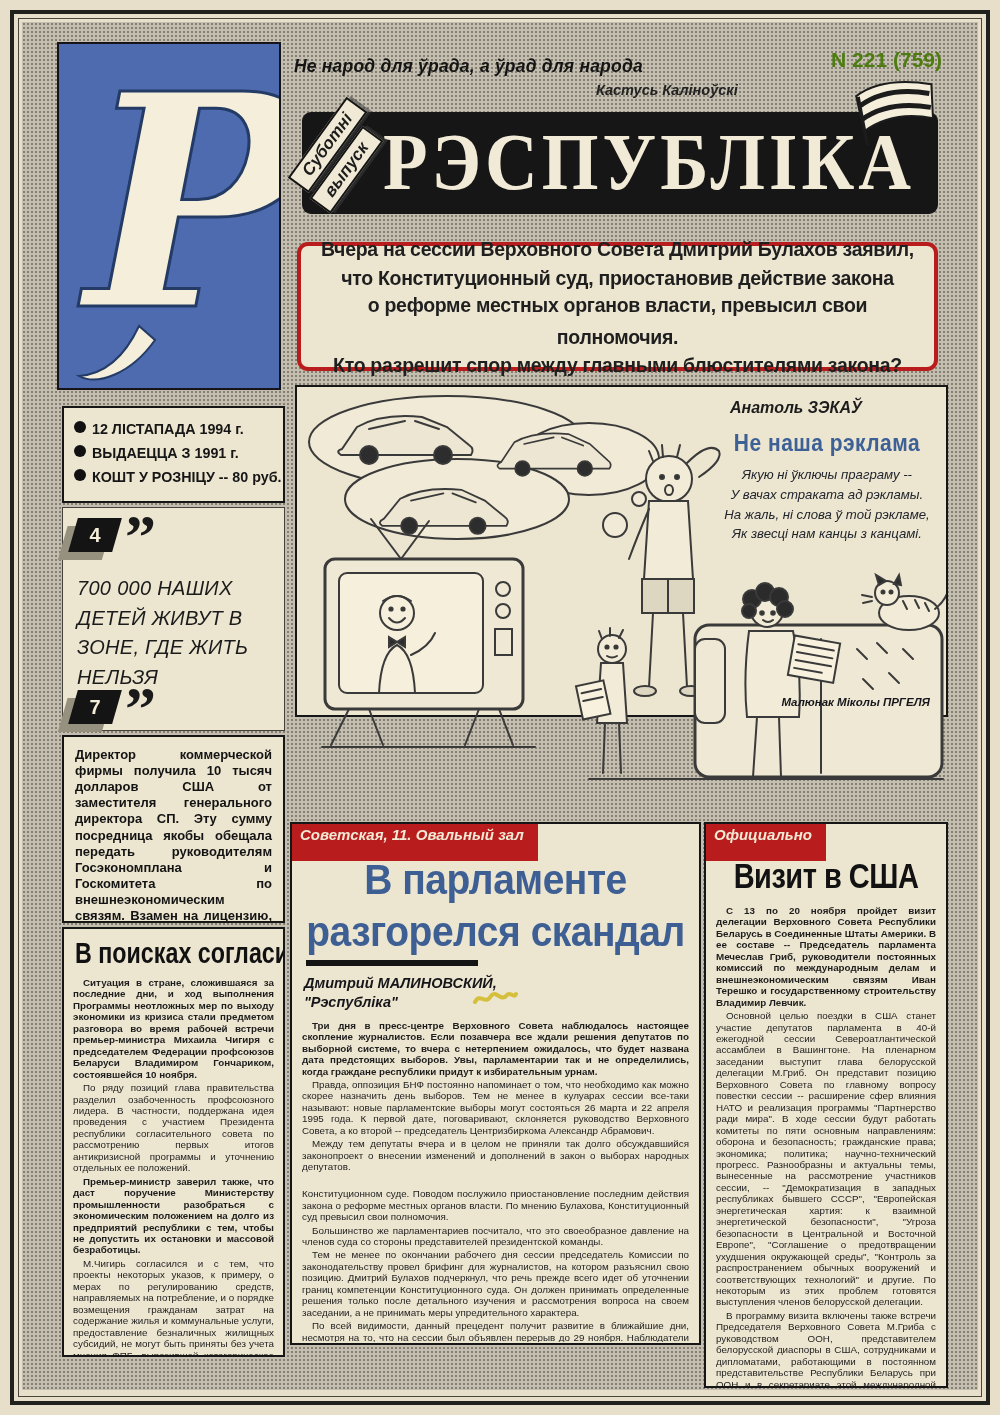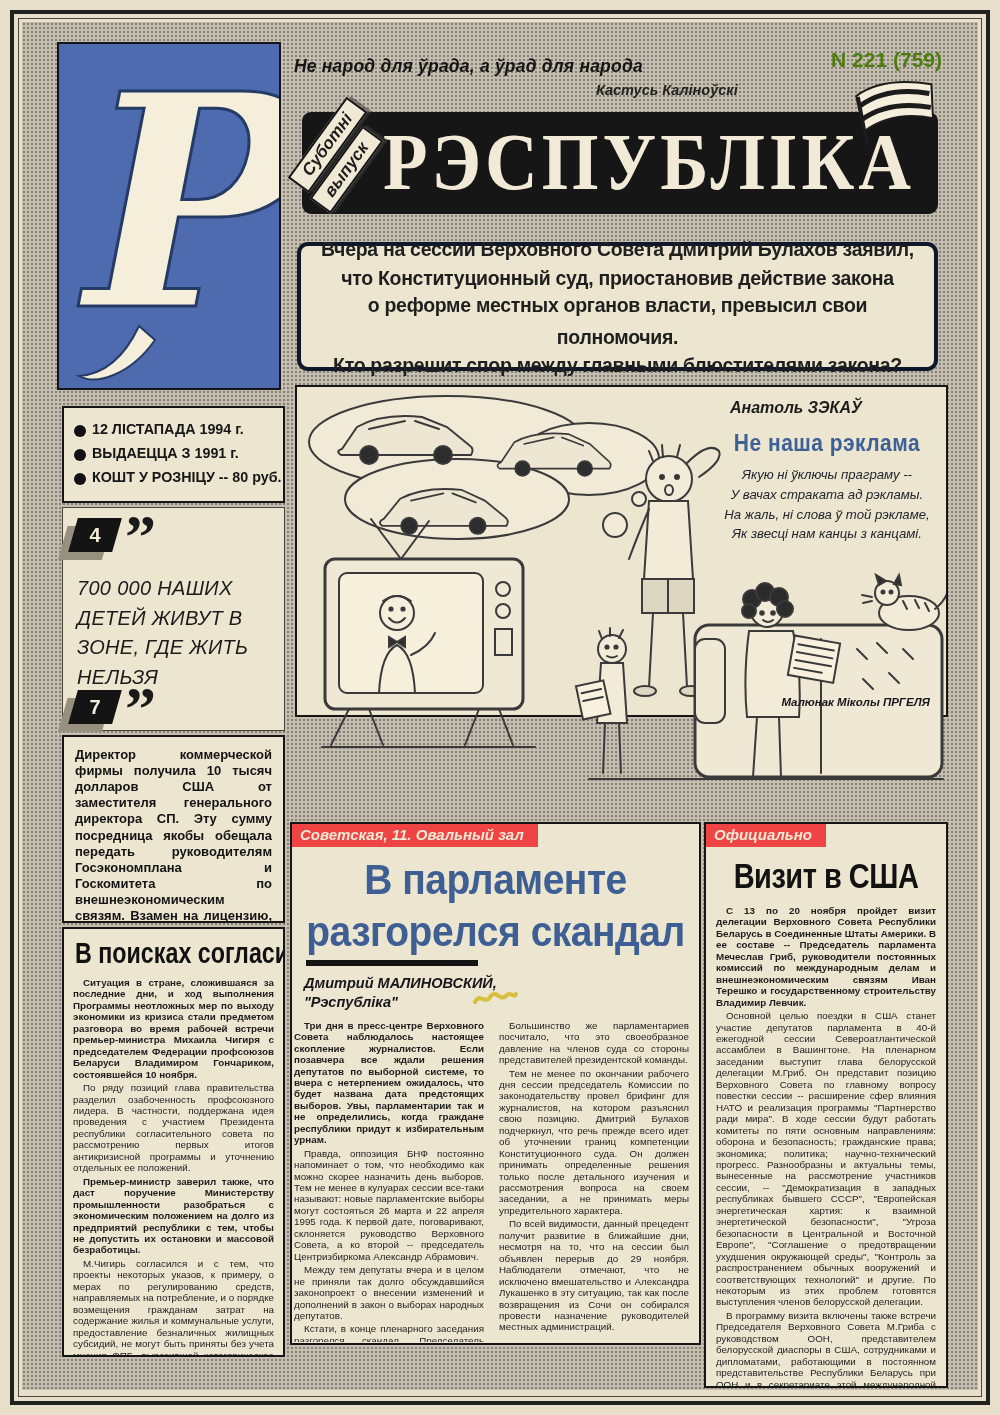--- a/index.html
+++ b/index.html
@@ -38,26 +38,26 @@
     left:258px;top:124px;width:170px;height:64px;transform:rotate(-54deg);z-index:3;
     display:flex;flex-direction:column;gap:4px;align-items:center;
   }
   .ribbon .strip{
     background:#f0e9d5;border:2px solid #141414;box-shadow:3px 3px 0 rgba(60,60,60,.55);
     font-size:17px;font-weight:bold;font-style:italic;padding:1px 12px;white-space:nowrap;
   }
   .ribbon .strip.s2{margin-left:-18px;}
   .flag-icon{left:852px;top:78px;width:88px;height:66px;transform:rotate(-6deg);z-index:3;}
   
-  .lead-box{left:297px;top:242px;width:641px;height:129px;border:4px solid #0f172a;border-radius:11px;
+  .lead-box{left:297px;top:242px;width:641px;height:129px;border:4px solid #b91c1c;border-radius:11px;
     display:flex;flex-direction:column;justify-content:center;padding:6px 12px;}
   .lead-line{font-size:19.5px;font-weight:bold;text-align:center;color:#1f1f1f;letter-spacing:-.3px;line-height:29px;transform:scaleY(1.08);}
   
   .dates-box{left:62px;top:406px;width:223px;height:97px;padding:13px 8px 0 10px;}
-  .date-row{display:flex;align-items:flex-end;gap:6px;margin-bottom:8px;font-size:14.3px;font-weight:bold;white-space:nowrap;color:#161616;}
+  .date-row{display:flex;align-items:flex-start;gap:6px;margin-bottom:8px;font-size:14.3px;font-weight:bold;white-space:nowrap;color:#161616;}
   .bullet{width:12px;height:12px;border-radius:50%;background:#111;flex:0 0 12px;}
   
   .quote-box{left:62px;top:507px;width:223px;height:224px;border-width:1px;border-color:#44413a;}
   .badge{position:absolute;width:44px;height:34px;}
   .badge .bg{position:absolute;inset:0;background:#141414;transform:skewX(-16deg);box-shadow:-8px 8px 0 #96917f;}
   .badge .num{position:absolute;inset:0;color:#f3ecd8;font-size:20px;font-weight:bold;display:flex;align-items:center;justify-content:center;}
   .pullquote-mark{position:absolute;font-family:"Liberation Serif",serif;font-weight:bold;font-size:62px;line-height:40px;color:#1a1a1a;}
   .quote-text{position:absolute;left:14px;top:66px;width:198px;font-size:20px;font-style:italic;color:#1b1b1b;line-height:1.48;letter-spacing:.3px;}
   
   .brief-box{left:62px;top:735px;width:223px;height:188px;padding:10px 11px;overflow:hidden;}
@@ -69,26 +69,26 @@
   .smallp.b{font-weight:bold;}
   
   .cartoon-box{left:295px;top:385px;width:653px;height:332px;}
   .poem{position:absolute;right:12px;top:12px;width:214px;}
   .poem-author{font-size:16px;font-weight:bold;font-style:italic;color:#1c1c1c;margin-left:10px;}
   .poem-title{font-size:21px;font-weight:bold;color:#3d6097;text-align:center;margin:14px 0 10px 0;letter-spacing:.5px;transform:scaleY(1.1);}
   .poem-line{font-size:13.2px;font-style:italic;line-height:1.5;color:#20242c;text-align:center;}
   .cartoon-caption{position:absolute;right:16px;bottom:7px;font-size:11.5px;font-weight:bold;font-style:italic;color:#16161c;}
   
   .parl-box{left:290px;top:822px;width:411px;height:523px;overflow:hidden;}
-  .kicker-bar{position:absolute;left:0;top:0;background:#ef4444;color:#f1ead6;font-size:15px;font-weight:bold;font-style:italic;padding:2px 14px 4px 8px;white-space:nowrap;}
+  .kicker-bar{position:absolute;left:0;top:0;background:#b91c1c;color:#f1ead6;font-size:15px;font-weight:bold;font-style:italic;padding:2px 14px 18px 8px;white-space:nowrap;}
   .parl-title{margin-top:34px;text-align:center;color:#3e5f94;font-weight:bold;font-size:39px;line-height:48px;letter-spacing:-.5px;transform:scaleY(1.08);}
   .parl-rule{width:172px;height:6px;background:#141414;margin:6px 0 8px 14px;}
   .byline{margin-left:12px;position:relative;font-size:14.5px;font-weight:bold;font-style:italic;color:#16161a;line-height:1.3;}
   .scribble{position:absolute;left:168px;top:16px;}
-  .cols{display:flex;gap:15px;padding:8px 10px 0 2px;height:322px;overflow:hidden;}
+  .cols{display:flex;gap:15px;padding:8px 10px 0 10px;height:322px;overflow:hidden;flex-direction:column;}
   .col{flex:1;overflow:hidden;}
   
   .usa-box{left:704px;top:822px;width:244px;height:566px;overflow:hidden;}
   .usa-title{margin-top:36px;text-align:center;font-size:29px;font-weight:bold;color:#121212;white-space:nowrap;transform:scaleY(1.22);letter-spacing:-.5px;}
   .usa-body{padding:12px 10px 0 10px;}
   svg text{font-family:"DejaVu Serif",serif;}
 </style>
 </head>
 <body>
 
@@ -322,20 +322,21 @@
     </svg>
   </div>
   <div class="cols">
     <div class="col">
       <p class="smallp b">Три дня в пресс-центре Верховного Совета наблюдалось настоящее скопление журналистов. Если позавчера все ждали решения депутатов по выборной системе, то вчера с нетерпением ожидалось, что будет названа дата предстоящих выборов. Увы, парламентарии так и не определились, когда граждане республики придут к избирательным урнам.</p>
       <p class="smallp">Правда, оппозиция БНФ постоянно напоминает о том, что необходимо как можно скорее назначить день выборов. Тем не менее в кулуарах сессии все-таки называют: новые парламентские выборы могут состояться 26 марта и 22 апреля 1995 года. К первой дате, поговаривают, склоняется руководство Верховного Совета, а ко второй -- председатель Центризбиркома Александр Абрамович.</p>
       <p class="smallp">Между тем депутаты вчера и в целом не приняли так долго обсуждавшийся законопроект о внесении изменений и дополнений в закон о выборах народных депутатов.</p>
       <p class="smallp">Кстати, в конце пленарного заседания разгорелся скандал. Председатель комиссии по законодательству Дмитрий Булахов выступил с предложением внести в повестку дня сессии законопроект о внесении изменений и дополнений в закон о</p>
     </div>
     <div class="col">
+      <p class="smallp" style="text-indent:0;">Конституционном суде. Поводом послужило приостановление последним действия закона о реформе местных органов власти. По мнению Булахова, Конституционный суд превысил свои полномочия.</p>
       <p class="smallp">Большинство же парламентариев посчитало, что это своеобразное давление на членов суда со стороны представителей президентской команды.</p>
       <p class="smallp">Тем не менее по окончании рабочего дня сессии председатель Комиссии по законодательству провел брифинг для журналистов, на котором разъяснил свою позицию. Дмитрий Булахов подчеркнул, что речь прежде всего идет об уточнении границ компетенции Конституционного суда. Он должен принимать определенные решения только после детального изучения и рассмотрения вопроса на своем заседании, а не принимать меры упредительного характера.</p>
       <p class="smallp">По всей видимости, данный прецедент получит развитие в ближайшие дни, несмотря на то, что на сессии был объявлен перерыв до 29 ноября. Наблюдатели отмечают, что не исключено вмешательство и Александра Лукашенко в эту ситуацию, так как после возвращения из Сочи он собирался провести назначение руководителей местных администраций.</p>
 
     </div>
   </div>
 </div>
 
 <div class="paperbox usa-box">
   <div class="kicker-bar">Официально</div>

